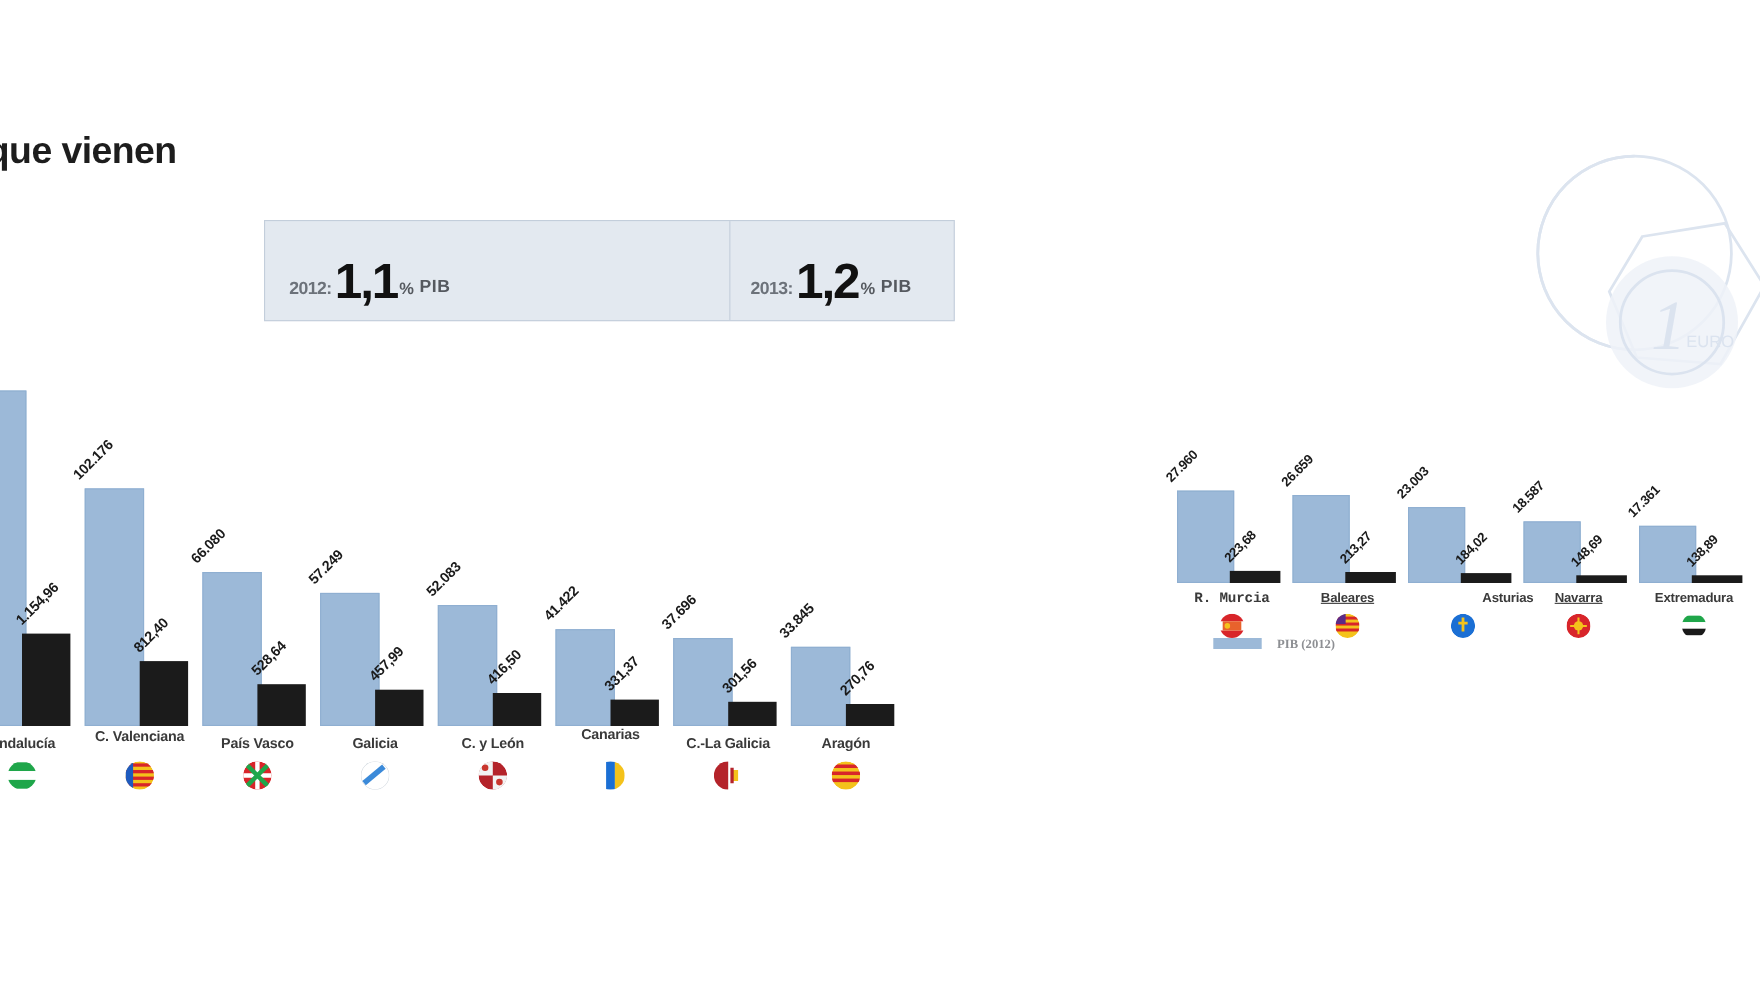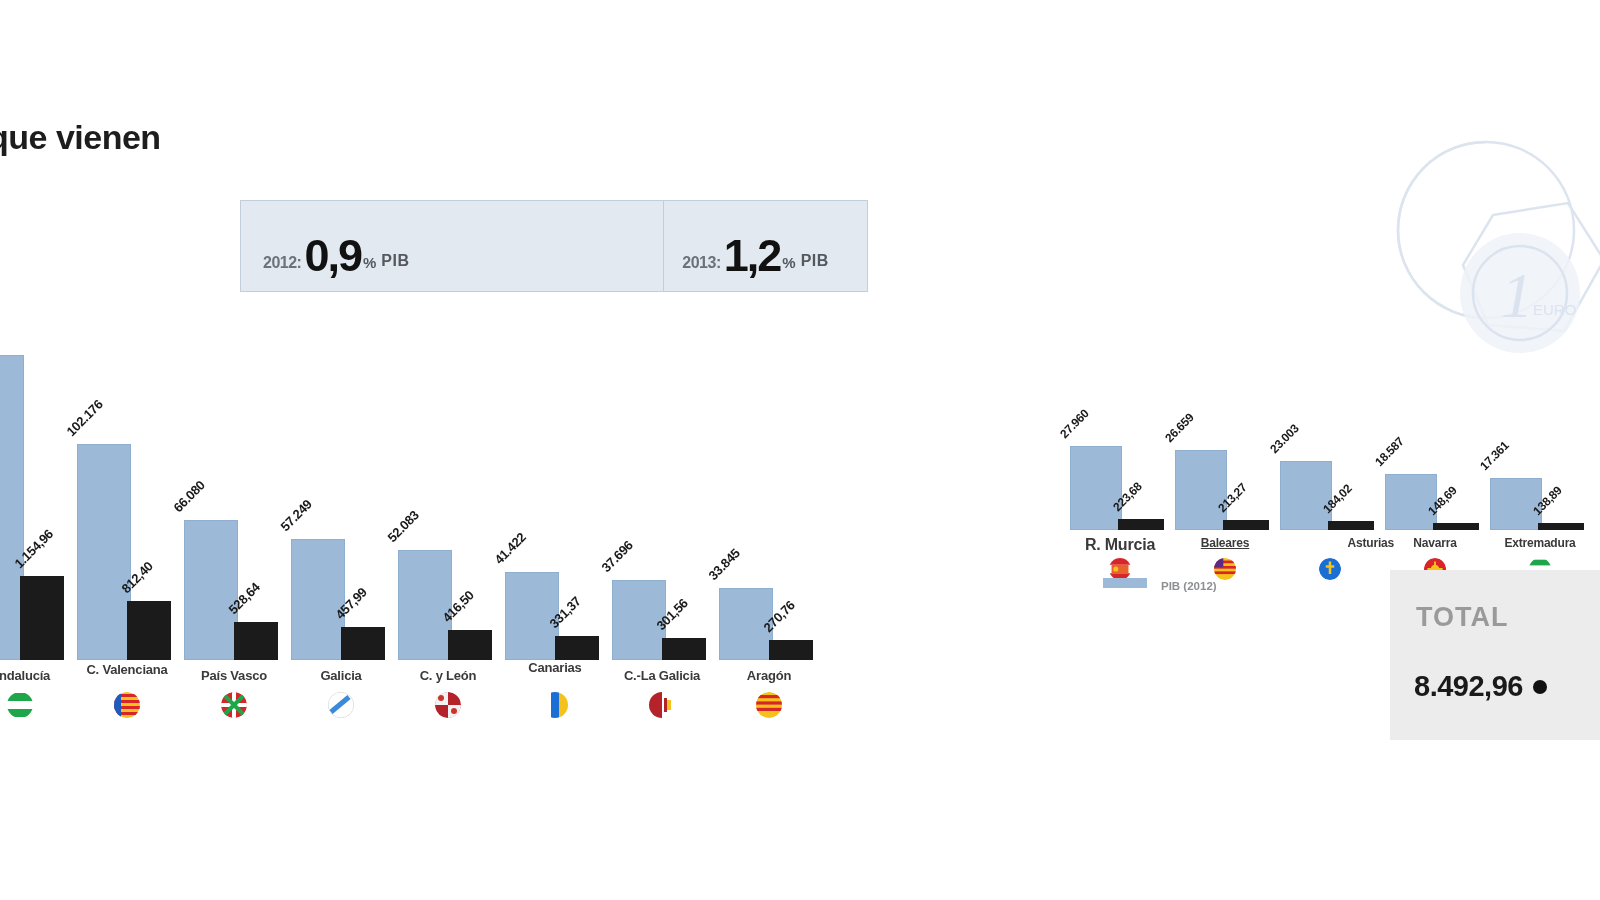--- a/index.html
+++ b/index.html
@@ -61,21 +61,21 @@
 
   
   .footnote{
     position:absolute;left:560px;top:680px;width:330px;
     font-size:11.5px;font-weight:700;color:#2b2b2b;
     text-align:center;line-height:1.45;
   }
 
   
   .legend{position:absolute;left:1098px;top:578px;width:250px;}
-  .legend-row{display:flex;align-items:flex-start;margin-bottom:7px;}
+  .legend-row{display:flex;align-items:center;margin-bottom:7px;font-family:Liberation Serif, serif;}
   .swatch{width:44px;height:10px;flex:0 0 44px;margin-top:3px;}
   .swatch.pib{background:#9cb9d8;}
   .swatch.cut{background:#1b1b1b;height:9px;}
   .legend-text{margin-left:14px;font-size:11.5px;line-height:1.42;color:#8d8f93;font-weight:700;}
 
   
   .totalbox{
     position:absolute;left:1390px;top:570px;width:210px;height:170px;
     background:#ececec;
     border-radius:0;
@@ -87,21 +87,21 @@
 </head>
 <body>
 
 <div id="stage">
 
   <div class="headline">que vienen</div>
 
   <div class="banner">
     <div class="cell c1">
       <span class="yr">2012:</span>
-      <span class="big">0,9</span>
+      <span class="big">1,1</span>
       <span class="pct">%</span>
       <span class="pib">PIB</span>
     </div>
     <div class="cell c2">
       <span class="yr">2013:</span>
       <span class="big">1,2</span>
       <span class="pct">%</span>
       <span class="pib">PIB</span>
     </div>
   </div>
@@ -222,21 +222,21 @@
         </svg></div>
     </div>
 
   <div class="bargroup" id="groupRight" style="left: 1070px; top: 400px; width: 530px; height: 180px;">
       <div class="barunit" style="left: 0px; bottom: 50px; width: 100px; height: 104px;">
         <div class="bar-pib" style="left: 0px; width: 52px; height: 84px;"></div>
         <div class="bar-cut" style="left: 48px; width: 46px; height: 11px;"></div>
         <div class="vlabel small" style="left: -3px; bottom: 89px;">27.960</div>
         <div class="vlabel small" style="left: 50px; bottom: 16px;">223,68</div>
       </div>
-      <div class="regname" style="left: -14px; top: 136px; width: 128px; font-size: 16px;">R. Murcia</div>
+      <div class="regname" style="left: -14px; top: 136px; width: 128px; font-size: 13px; font-family: Liberation Mono, monospace;">R. Murcia</div>
       <div class="flag small" style="left: 39px; top: 158px;"><svg viewBox="0 0 26 26">
           <circle cx="13" cy="13" r="13" fill="#fff"></circle>
           <path d="M0 8a13 13 0 0 1 26 0z" fill="#d8252a"></path>
           <path d="M0 18a13 13 0 0 0 26 0z" fill="#d8252a"></path>
           <rect x="3" y="8" width="20" height="10" fill="#e8622c"></rect>
           <circle cx="8" cy="13" r="3" fill="#f4c21b"></circle>
         </svg></div>
       <div class="barunit" style="left: 105px; bottom: 50px; width: 100px; height: 104px;">
         <div class="bar-pib" style="left: 0px; width: 52px; height: 80px;"></div>
         <div class="bar-cut" style="left: 48px; width: 46px; height: 10px;"></div>
@@ -261,21 +261,21 @@
       <div class="flag small" style="left: 249px; top: 158px;"><svg viewBox="0 0 26 26">
           <circle cx="13" cy="13" r="13" fill="#1b6fd4"></circle>
           <path d="M13 4v15M8 10h10" stroke="#f4c21b" stroke-width="3"></path>
         </svg></div>
       <div class="barunit" style="left: 315px; bottom: 50px; width: 100px; height: 104px;">
         <div class="bar-pib" style="left: 0px; width: 52px; height: 56px;"></div>
         <div class="bar-cut" style="left: 48px; width: 46px; height: 7px;"></div>
         <div class="vlabel small" style="left: -3px; bottom: 61px;">18.587</div>
         <div class="vlabel small" style="left: 50px; bottom: 12px;">148,69</div>
       </div>
-      <div class="regname" style="left: 301px; top: 136px; width: 128px; font-size: 12px;">Navarra</div>
+      <div class="regname" style="left: 301px; top: 136px; width: 128px; font-size: 12px; text-decoration: underline;">Navarra</div>
       <div class="flag small" style="left: 354px; top: 158px;"><svg viewBox="0 0 26 26">
           <circle cx="13" cy="13" r="13" fill="#d8252a"></circle>
           <circle cx="13" cy="13" r="5" fill="#f4c21b"></circle>
           <path d="M13 4v18M4 13h18" stroke="#f4c21b" stroke-width="2.2"></path>
         </svg></div>
       <div class="barunit" style="left: 420px; bottom: 50px; width: 100px; height: 104px;">
         <div class="bar-pib" style="left: 0px; width: 52px; height: 52px;"></div>
         <div class="bar-cut" style="left: 48px; width: 46px; height: 7px;"></div>
         <div class="vlabel small" style="left: -3px; bottom: 57px;">17.361</div>
         <div class="vlabel small" style="left: 50px; bottom: 12px;">138,89</div>
@@ -290,20 +290,14 @@
     </div>
 
 
   <div class="legend">
     <div class="legend-row">
       <span class="swatch pib"></span>
       <span class="legend-text">PIB (2012)</span>
     </div>
   </div>
 
-  <div class="totalbox">
-    <div class="tl">TOTAL</div>
-    <div class="tv">
-      <span>8.492,96</span><span class="dot"></span>
-    </div>
-  </div>
 
 </div>
 
 </body></html>

